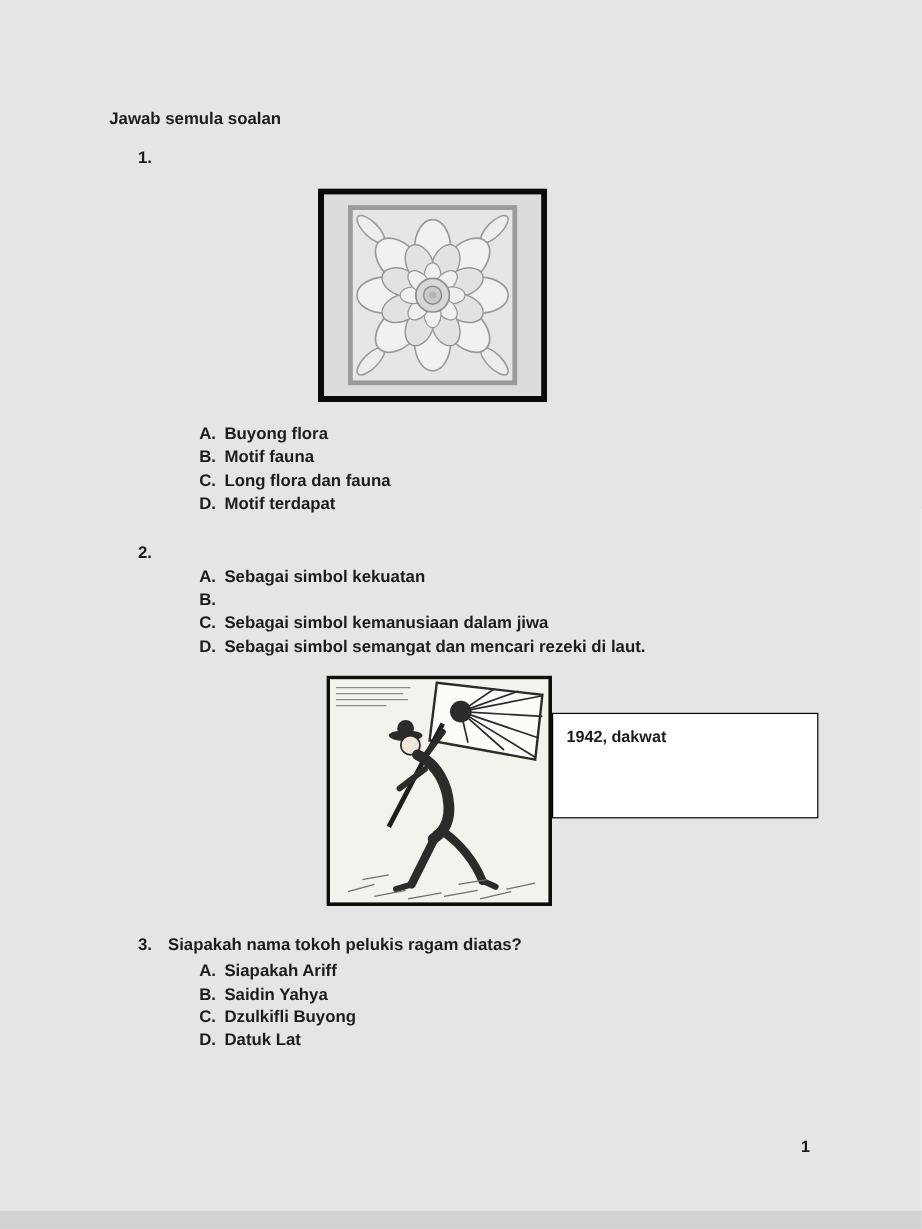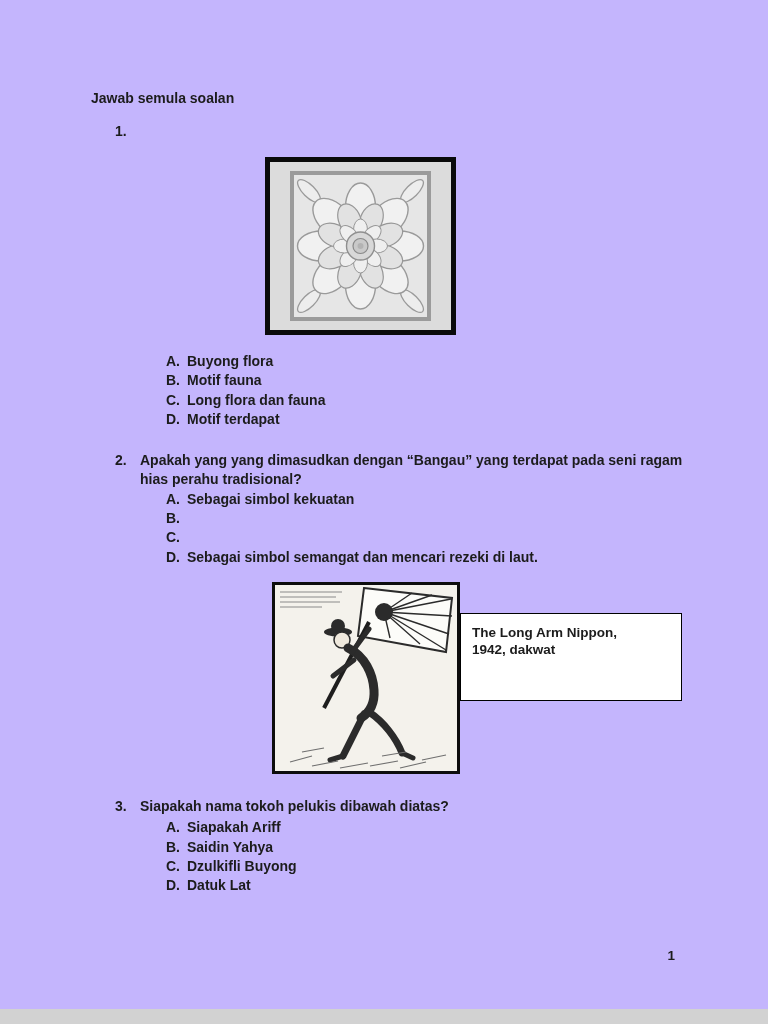--- a/index.html
+++ b/index.html
@@ -2,21 +2,21 @@
 <html><head>
 <meta charset="utf-8">
 <style>
   * { margin:0; padding:0; box-sizing:border-box; }
   html,body { background:#ffffff; }
   body {
     width:768px; height:1024px; overflow:hidden;
     font-family:"Liberation Sans", sans-serif;
   }
   .page {
-    position:relative; width:768px; height:1024px; background:#c4b5fd;
+    position:relative; width:768px; height:1024px; background:#e5e5e5;
     font-weight:700; color:#1c1c1c; font-size:14px; line-height:19px;
     padding-top:89px;
   }
   .doc-header { margin-left:91px; font-size:14px; }
 
   .qrow { display:flex; margin-left:115px; }
   .qnum { flex:0 0 25px; }
   .qtext { max-width:548px; }
 
   #q1 { margin-top:14px; }
@@ -121,33 +121,33 @@
         <span>Long flora dan fauna</span>
       </div>
     <div class="opt">
         <span class="letter">D.</span>
         <span>Motif terdapat</span>
       </div>
   </div>
 
   <div class="qrow" id="q2">
     <span class="qnum">2.</span>
-    <div class="qtext"><span>Apakah yang yang dimasudkan dengan “</span><span>Bangau</span><span>” yang terdapat pada seni ragam hias perahu tradisional?</span></div>
   </div>
 
   <div class="opts" id="opts2">
     <div class="opt">
         <span class="letter">A.</span>
         <span>Sebagai simbol kekuatan</span>
       </div>
     <div class="opt">
         <span class="letter">B.</span>
       </div>
     <div class="opt">
         <span class="letter">C.</span>
+        <span>Sebagai simbol kemanusiaan dalam jiwa</span>
       </div>
     <div class="opt">
         <span class="letter">D.</span>
         <span>Sebagai simbol semangat dan mencari rezeki di laut.</span>
       </div>
   </div>
 
   <div class="img-row">
     <div class="cartoon-wrap">
       <svg width="188" height="192" viewBox="0 0 188 192" aria-hidden="true">
@@ -193,28 +193,27 @@
           <line x1="68" y1="186" x2="96" y2="181"></line>
           <line x1="98" y1="184" x2="126" y2="179"></line>
           <line x1="128" y1="186" x2="154" y2="180"></line>
           <line x1="150" y1="178" x2="174" y2="173"></line>
           <line x1="30" y1="170" x2="52" y2="166"></line>
           <line x1="110" y1="174" x2="134" y2="170"></line>
         </g>
       </svg>
     </div>
     <div class="caption-box">
-      <div>The Long Arm Nippon,</div>
       <div class="caption-line2">1942, dakwat</div>
     </div>
   </div>
 
   <div class="qrow" id="q3">
     <span class="qnum">3.</span>
-    <div class="qtext">Siapakah nama tokoh pelukis dibawah diatas?</div>
+    <div class="qtext">Siapakah nama tokoh pelukis ragam diatas?</div>
   </div>
 
   <div class="opts" id="opts3">
     <div class="opt">
         <span class="letter">A.</span>
         <span>Siapakah Ariff</span>
       </div>
     <div class="opt">
         <span class="letter">B.</span>
         <span>Saidin Yahya</span>

